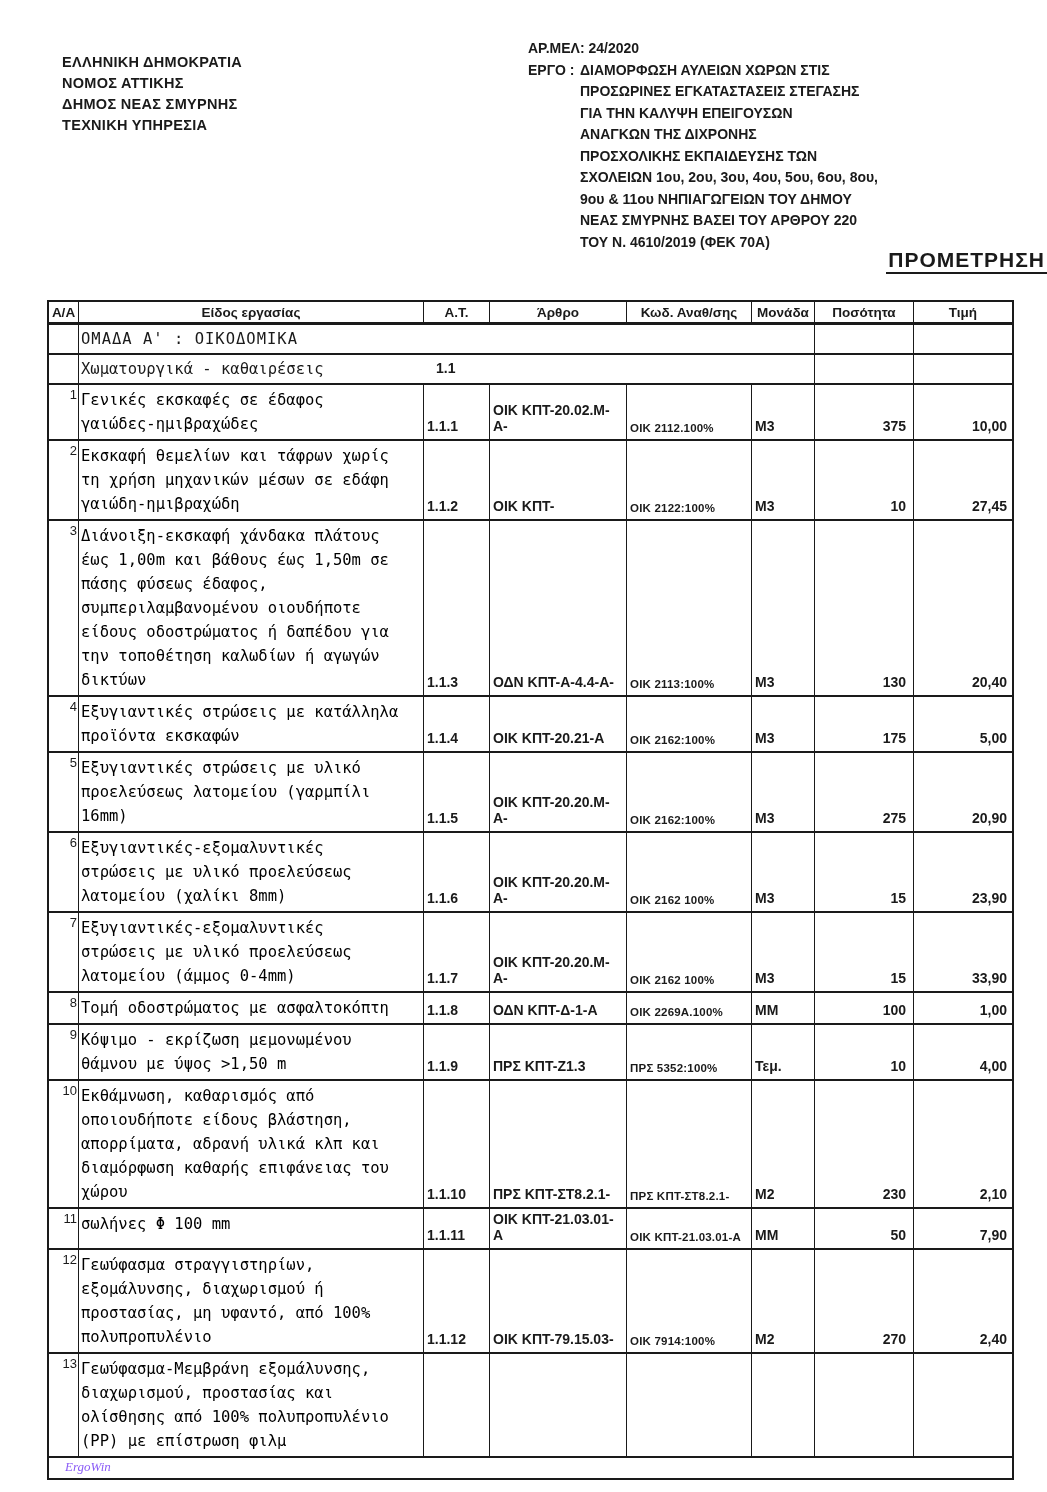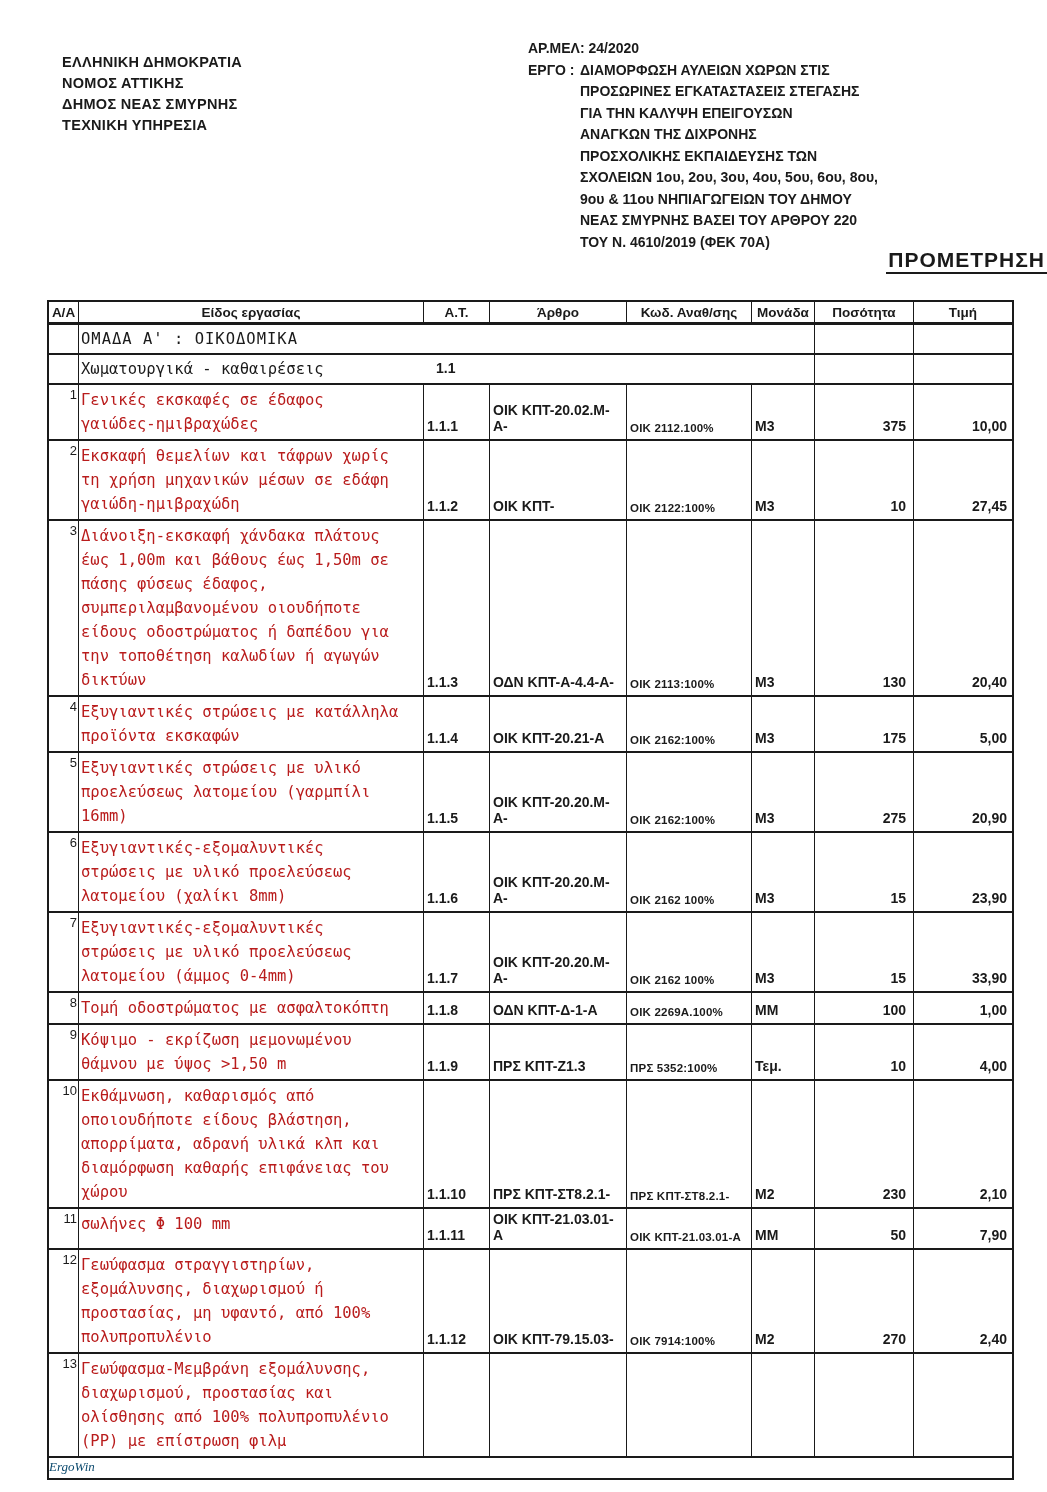--- a/index.html
+++ b/index.html
@@ -25,36 +25,36 @@
   .table{ position:absolute; left:47px; top:300px; width:963px;
           border:2px solid var(--ink); border-top-width:2.5px; }
   .cols{ display:grid; grid-template-columns:30px 345px 66px 137px 125px 63px 99px 98px; }
   .row{ border-bottom:2px solid var(--ink); }
   .thead{ border-bottom:3px solid var(--ink); }
   .c{ border-right:1.5px solid var(--ink); padding:2px 3px; min-height:100%; box-sizing:border-box; }
   .cols .c:last-child{ border-right:none; }
   .th{ font-weight:bold; font-size:13.5px; text-align:center; padding:3px 1px 2px 1px; white-space:nowrap; }
   .aa{ text-align:right; font-size:13px; padding:2px 1px 2px 1px; }
   .desc{ font-family:"DejaVu Sans Mono", monospace; font-size:15.5px; line-height:24px;
-         padding:3px 1px 3px 2px; color:#b91c1c; }
+         padding:3px 1px 3px 2px; color:#000000; }
   .val{ display:flex; flex-direction:column; justify-content:flex-end;
         font-weight:600; font-size:14px; padding-bottom:5px; }
   .code{ font-size:11.5px; letter-spacing:.2px; }
   .num{ align-items:flex-end; text-align:right; padding-right:7px; }
   .price{ padding-right:5px; }
   
   .band{ grid-column:2 / 7; border-right:1.5px solid var(--ink); position:relative;
          font-family:"DejaVu Sans Mono", monospace; font-size:15.5px; padding:5px 2px 4px 2px; }
   .group-row .band{ letter-spacing:1px; }
   .section-at{ position:absolute; left:357px; top:5px; font-family:"Liberation Sans",sans-serif;
                font-size:14px; font-weight:600; }
   .group-row, .section-row{ min-height:28px; }
   
   .foot{ border-top:0; border-bottom:0; height:18px; font-style:italic; font-size:13px;
-         color:#0c4a6e; padding:1px 0; font-family:"Liberation Serif", serif; }
+         color:#8b5cf6; padding:1px 16px; font-family:"Liberation Serif", serif; }
 </style>
 </head>
 <body>
 
 <div class="page">
 
   <div class="hdr-left">
     <div>ΕΛΛΗΝΙΚΗ ΔΗΜΟΚΡΑΤΙΑ</div>
     <div>ΝΟΜΟΣ ΑΤΤΙΚΗΣ</div>
     <div>ΔΗΜΟΣ ΝΕΑΣ ΣΜΥΡΝΗΣ</div>

